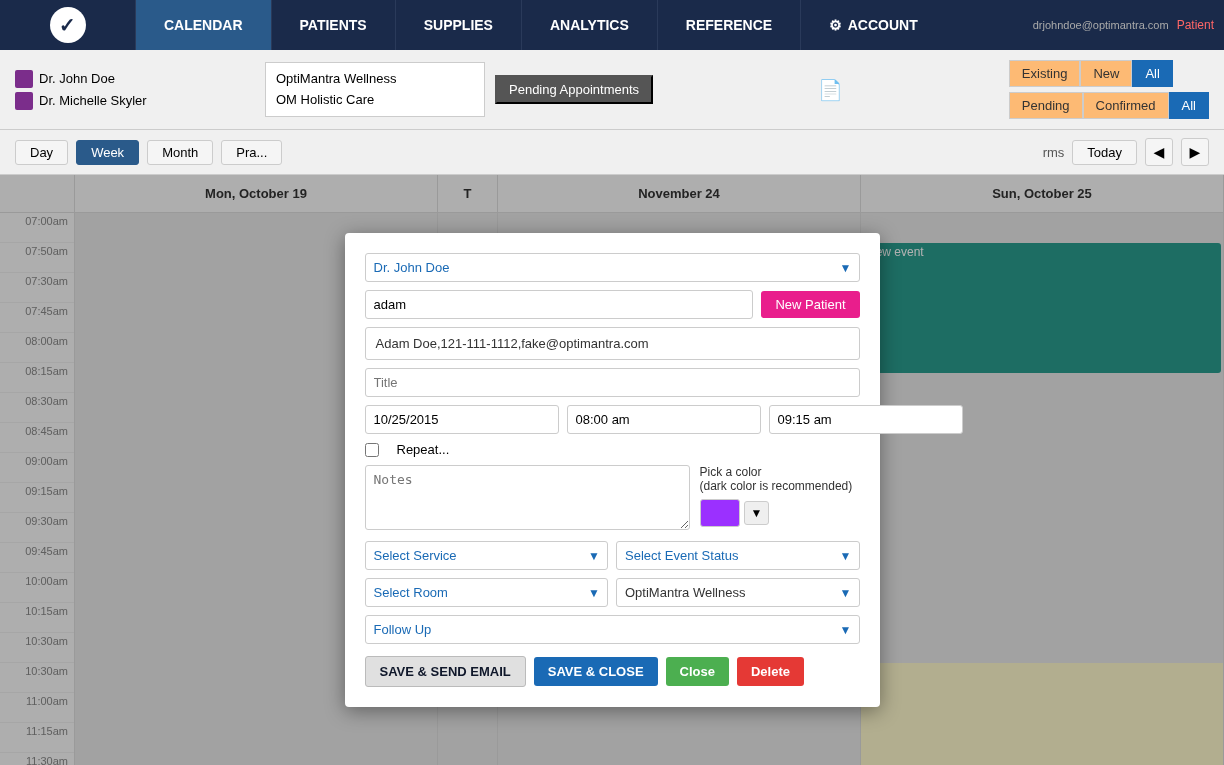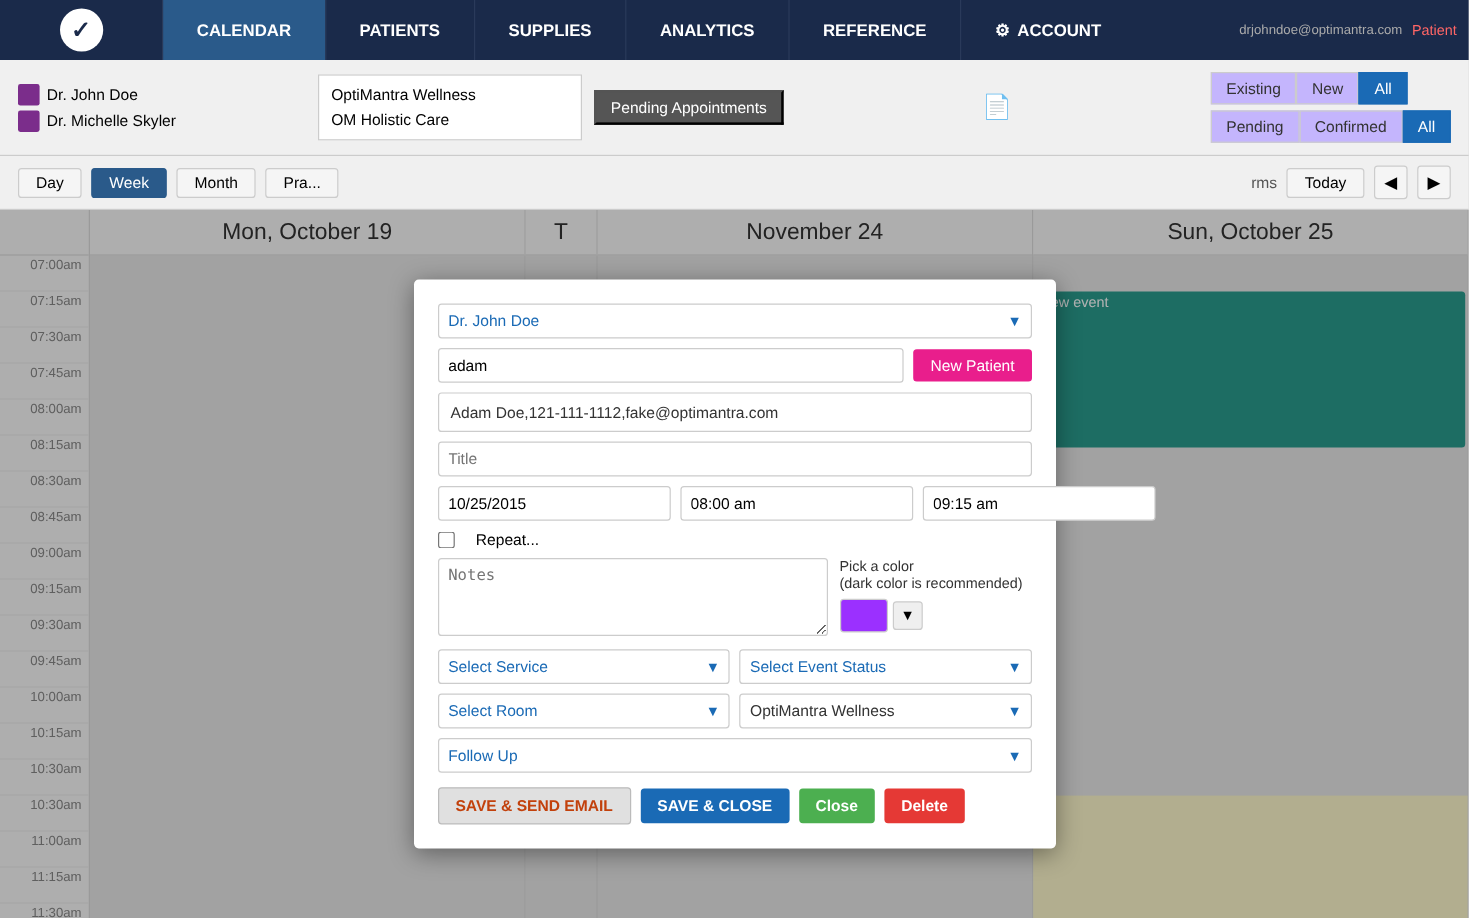--- a/index.html
+++ b/index.html
@@ -20,37 +20,37 @@
 
     
     .cal-header { display: flex; align-items: center; padding: 10px 15px; background: #f0f0f0; gap: 10px; border-bottom: 1px solid #ccc; }
     .provider-block { display: flex; flex-direction: column; gap: 4px; min-width: 240px; }
     .provider-item { display: flex; align-items: center; gap: 6px; font-size: 13px; }
     .provider-color { width: 18px; height: 18px; border-radius: 2px; }
     .clinic-block { display: flex; flex-direction: column; border: 1px solid #ccc; padding: 6px 10px; background: #fff; min-width: 220px; font-size: 13px; line-height: 1.6; }
     .pending-btn { background: #555; color: #fff; padding: 5px 12px; border-radius: 0; font-size: 13px; cursor: pointer; white-space: nowrap; }
     .pdf-icon { margin-left: auto; font-size: 20px; color: #555; cursor: pointer; }
     .filter-btns { display: flex; gap: 0; }
-    .filter-btn { padding: 5px 12px; border: 1px solid #ccc; background: #c4b5fd; cursor: pointer; font-size: 13px; color: #333; }
+    .filter-btn { padding: 5px 12px; border: 1px solid #ccc; background: #fdba74; cursor: pointer; font-size: 13px; color: #333; }
     .filter-btn.active-blue { background: #1a6ab5; color: #fff; border-color: #1a6ab5; }
 
     
     .view-bar { display: flex; align-items: center; padding: 8px 15px; background: #f0f0f0; border-bottom: 1px solid #ccc; gap: 8px; }
     .view-btn { padding: 4px 14px; border: 1px solid #ccc; background: #f5f5f5; cursor: pointer; font-size: 13px; color: #000000; border-radius: 3px; }
     .view-btn.active { background: #2a5a8a; color: #fff; border-color: #2a5a8a; }
     .nav-arrow { width: 28px; height: 28px; border: 1px solid #ccc; background: #f5f5f5; cursor: pointer; display: flex; align-items: center; justify-content: center; font-size: 14px; border-radius: 3px; }
     .today-btn { padding: 4px 14px; border: 1px solid #ccc; background: #f5f5f5; cursor: pointer; font-size: 13px; border-radius: 3px; }
 
     
     .cal-grid { display: flex; flex: 1; overflow: hidden; position: relative; }
     .time-col { width: 75px; background: #f9f9f9; border-right: 1px solid #ddd; flex-shrink: 0; overflow: hidden; }
     .time-slot { height: 30px; display: flex; align-items: flex-start; justify-content: flex-end; padding-right: 6px; padding-top: 2px; font-size: 11px; color: #888; border-bottom: 1px solid #eee; }
     .day-cols { display: flex; flex: 1; overflow: hidden; }
     .day-col { flex: 1; border-right: 1px solid #ddd; position: relative; min-width: 0; }
-    .day-header { height: 38px; display: flex; align-items: center; justify-content: center; font-size: 19px; font-weight: normal; color: #333; border-bottom: 1px solid #ddd; background: #f9f9f9; }
+    .day-header { height: 38px; display: flex; align-items: center; justify-content: center; font-size: 13px; font-weight: bold; color: #333; border-bottom: 1px solid #ddd; background: #f9f9f9; }
     .day-slots { position: relative; }
 
     
     .cal-event { position: absolute; left: 2px; right: 2px; border-radius: 3px; padding: 2px 4px; font-size: 11px; color: #fff; cursor: pointer; overflow: hidden; }
     .cal-event.teal { background: #2a9d8f; }
 
     
     .modal-overlay { position: absolute; top: 0; left: 0; width: 100%; height: 100%; background: rgba(0,0,0,0.3); z-index: 100; display: flex; align-items: center; justify-content: center; }
     .modal { background: #fff; width: 535px; border-radius: 4px; box-shadow: 0 4px 20px rgba(0,0,0,0.4); padding: 20px; position: relative; }
 
@@ -66,21 +66,21 @@
     .title-input { width: 100%; padding: 6px 8px; border: 1px solid #ccc; border-radius: 3px; font-size: 13px; color: #999; }
     .date-input { flex: 1; padding: 6px 8px; border: 1px solid #ccc; border-radius: 3px; font-size: 13px; }
     .repeat-row { display: flex; align-items: center; gap: 18px; margin-bottom: 8px; }
     .repeat-check { width: 14px; height: 14px; }
     .notes-area { width: 100%; height: 65px; padding: 6px 8px; border: 1px solid #ccc; border-radius: 3px; font-size: 13px; resize: vertical; color: #999; }
     .color-label { font-size: 12px; color: #333; text-align: center; }
     .color-picker-row { display: flex; align-items: center; gap: 4px; }
     .color-swatch { width: 40px; height: 28px; background: #9b30ff; border: 1px solid #ccc; border-radius: 3px; }
     .color-drop { padding: 4px 6px; border: 1px solid #ccc; border-radius: 3px; font-size: 12px; cursor: pointer; }
     .bottom-row { display: flex; gap: 8px; margin-top: 12px; align-items: center; }
-    .btn-send-email { padding: 7px 14px; background: #e0e0e0; color: #c2410c; border: 1px solid #bbb; border-radius: 3px; cursor: pointer; font-size: 13px; font-weight: bold; }
+    .btn-send-email { padding: 7px 14px; background: #e0e0e0; color: #0f172a; border: 1px solid #bbb; border-radius: 3px; cursor: pointer; font-size: 13px; font-weight: bold; }
     .btn-save-close { padding: 7px 14px; background: #1a6ab5; color: #fff; border: none; border-radius: 3px; cursor: pointer; font-size: 13px; font-weight: bold; }
     .btn-close { padding: 7px 14px; background: #4caf50; color: #fff; border: none; border-radius: 3px; cursor: pointer; font-size: 13px; font-weight: bold; }
     .btn-delete { padding: 7px 14px; background: #e53935; color: #fff; border: none; border-radius: 3px; cursor: pointer; font-size: 13px; font-weight: bold; }
 
     .modal-notes-row { display: flex; gap: 10px; margin-bottom: 8px; }
     .notes-col { flex: 1; }
     .color-col { display: flex; flex-direction: column; align-items: flex-start; justify-content: flex-start; min-width: 160px; }
   </style>
 </head>
 <body>
@@ -159,21 +159,21 @@
     <button class="today-btn">Today</button>
     <div class="nav-arrow">◀</div>
     <div class="nav-arrow">▶</div>
   </div>
 
   <div class="cal-grid" style="position:relative;">
 
     <div class="time-col">
       <div style="height:38px; border-bottom:1px solid #ddd;"></div>
       <div class="time-slot">07:00am</div>
-      <div class="time-slot">07:15am</div>
+      <div class="time-slot">07:50am</div>
       <div class="time-slot">07:30am</div>
       <div class="time-slot">07:45am</div>
       <div class="time-slot">08:00am</div>
       <div class="time-slot">08:15am</div>
       <div class="time-slot">08:30am</div>
       <div class="time-slot">08:45am</div>
       <div class="time-slot">09:00am</div>
       <div class="time-slot">09:15am</div>
       <div class="time-slot">09:30am</div>
       <div class="time-slot">09:45am</div>

